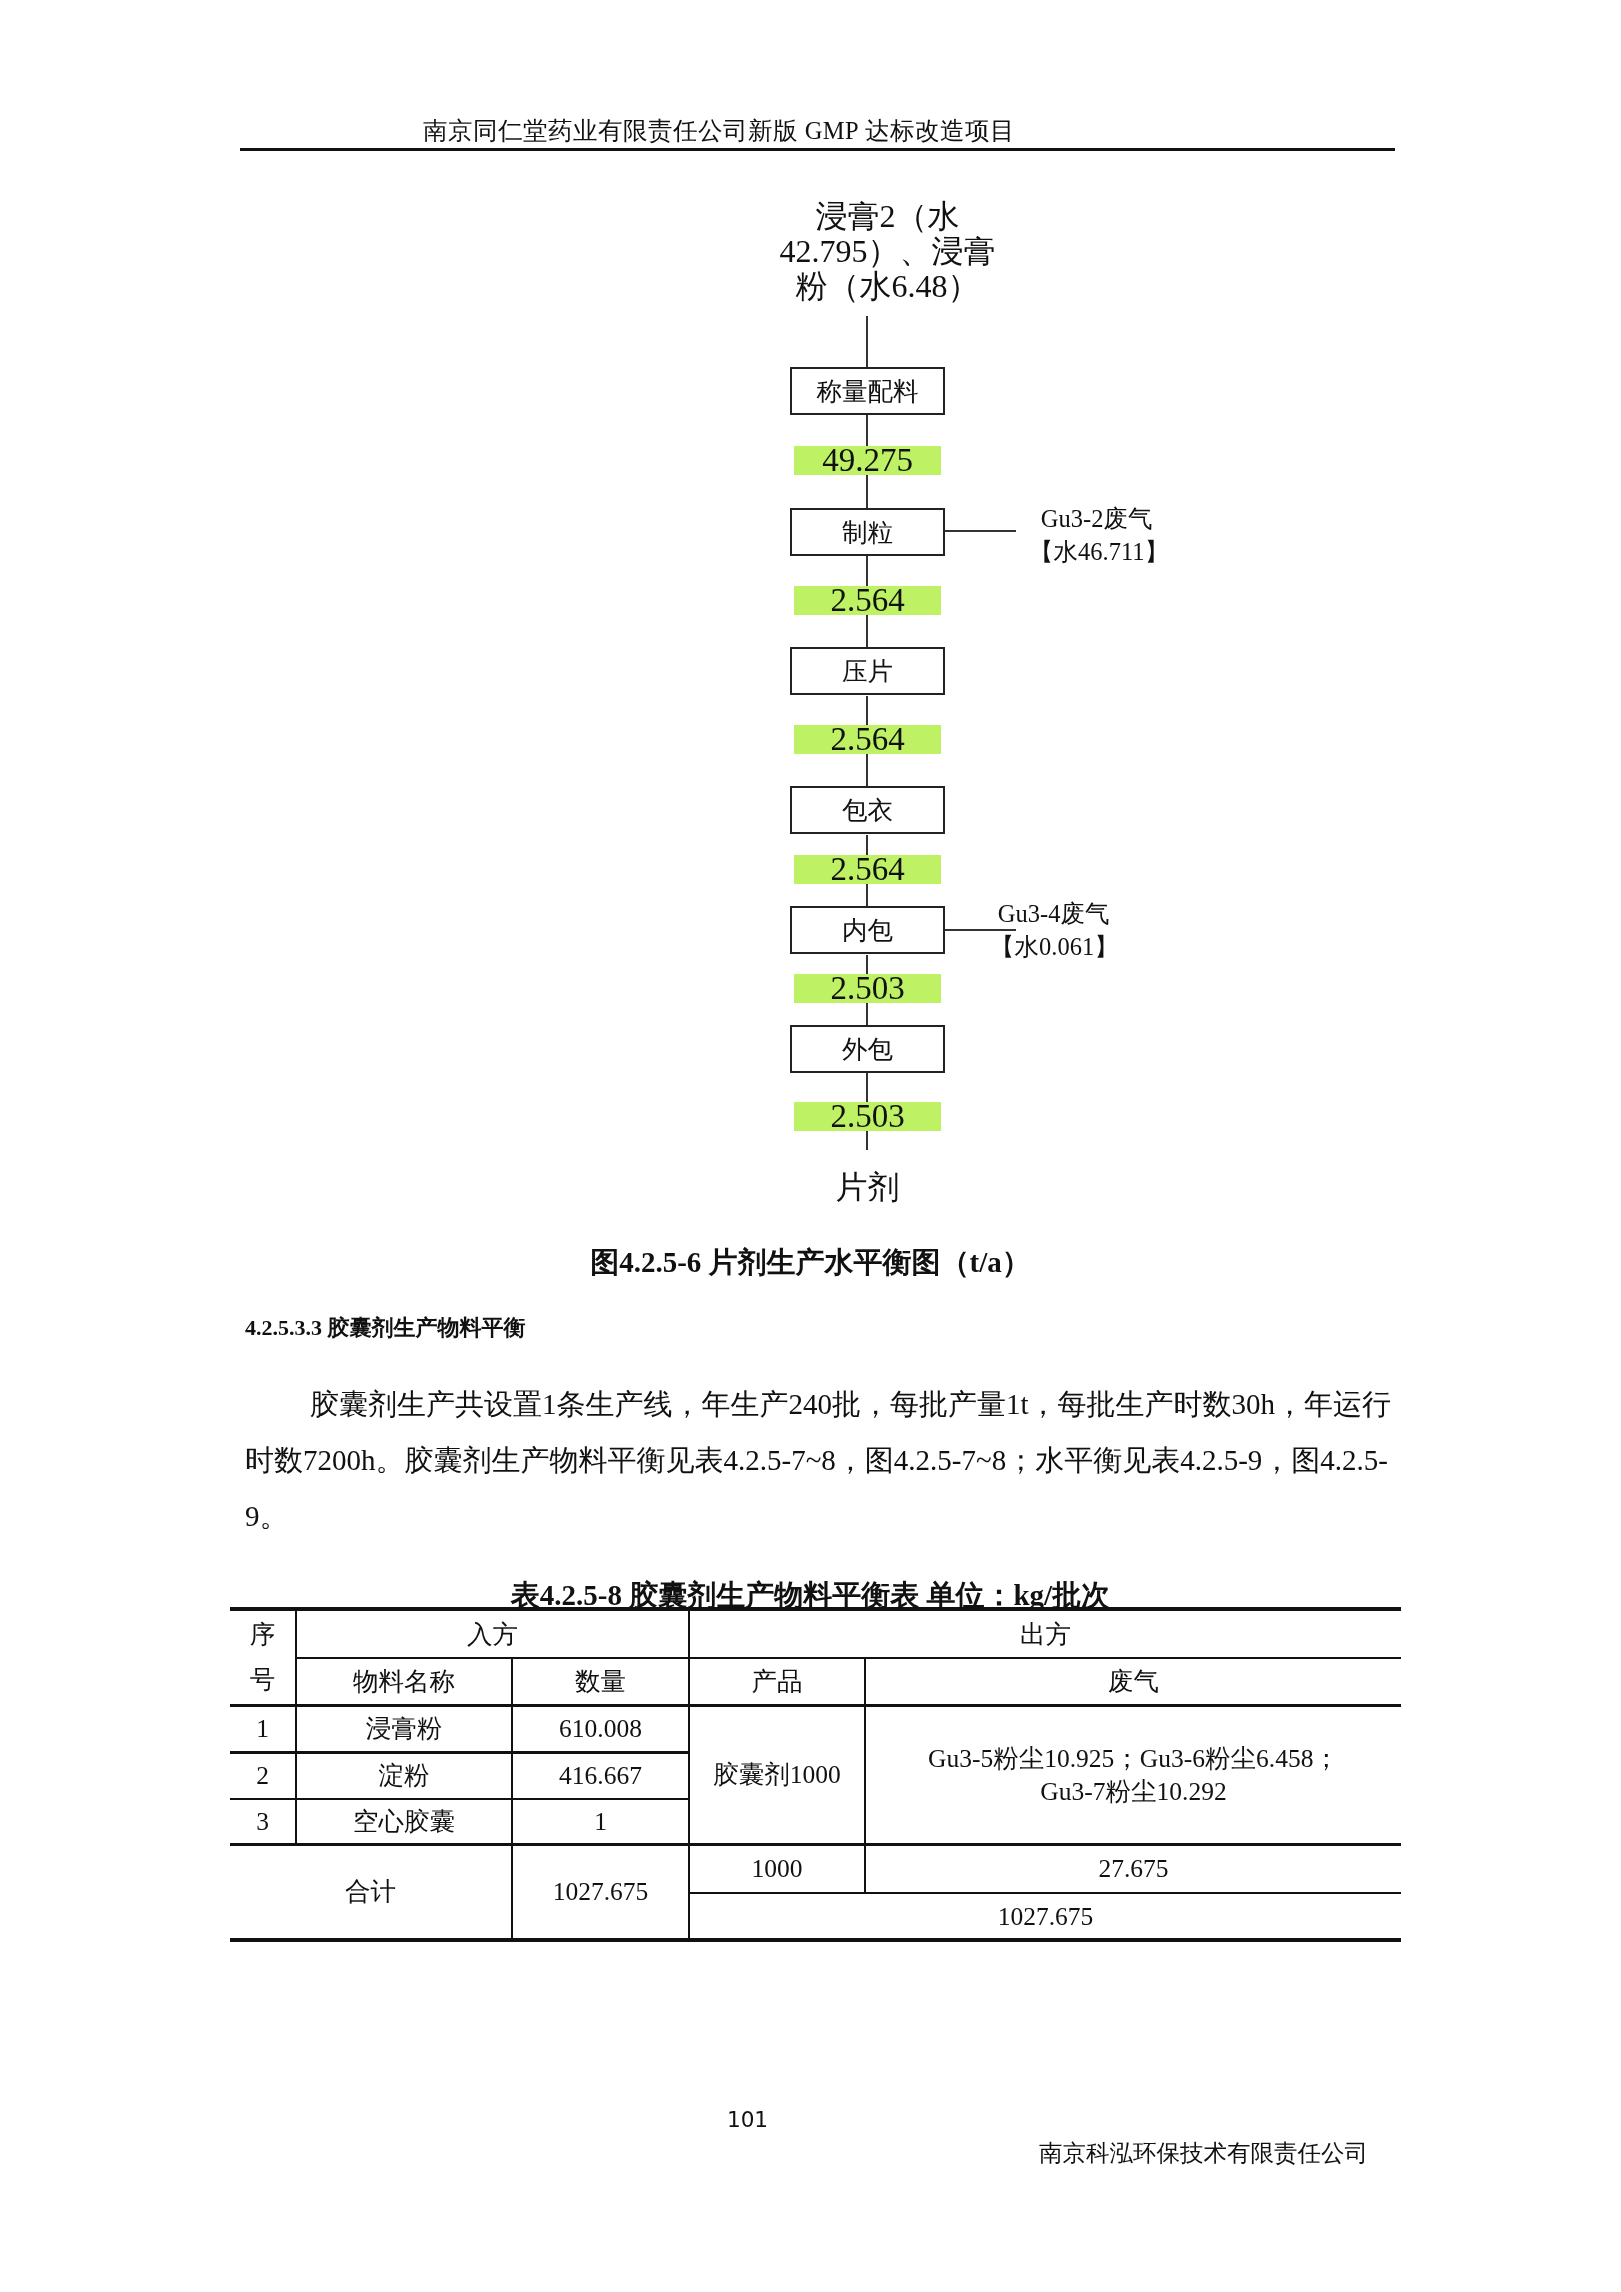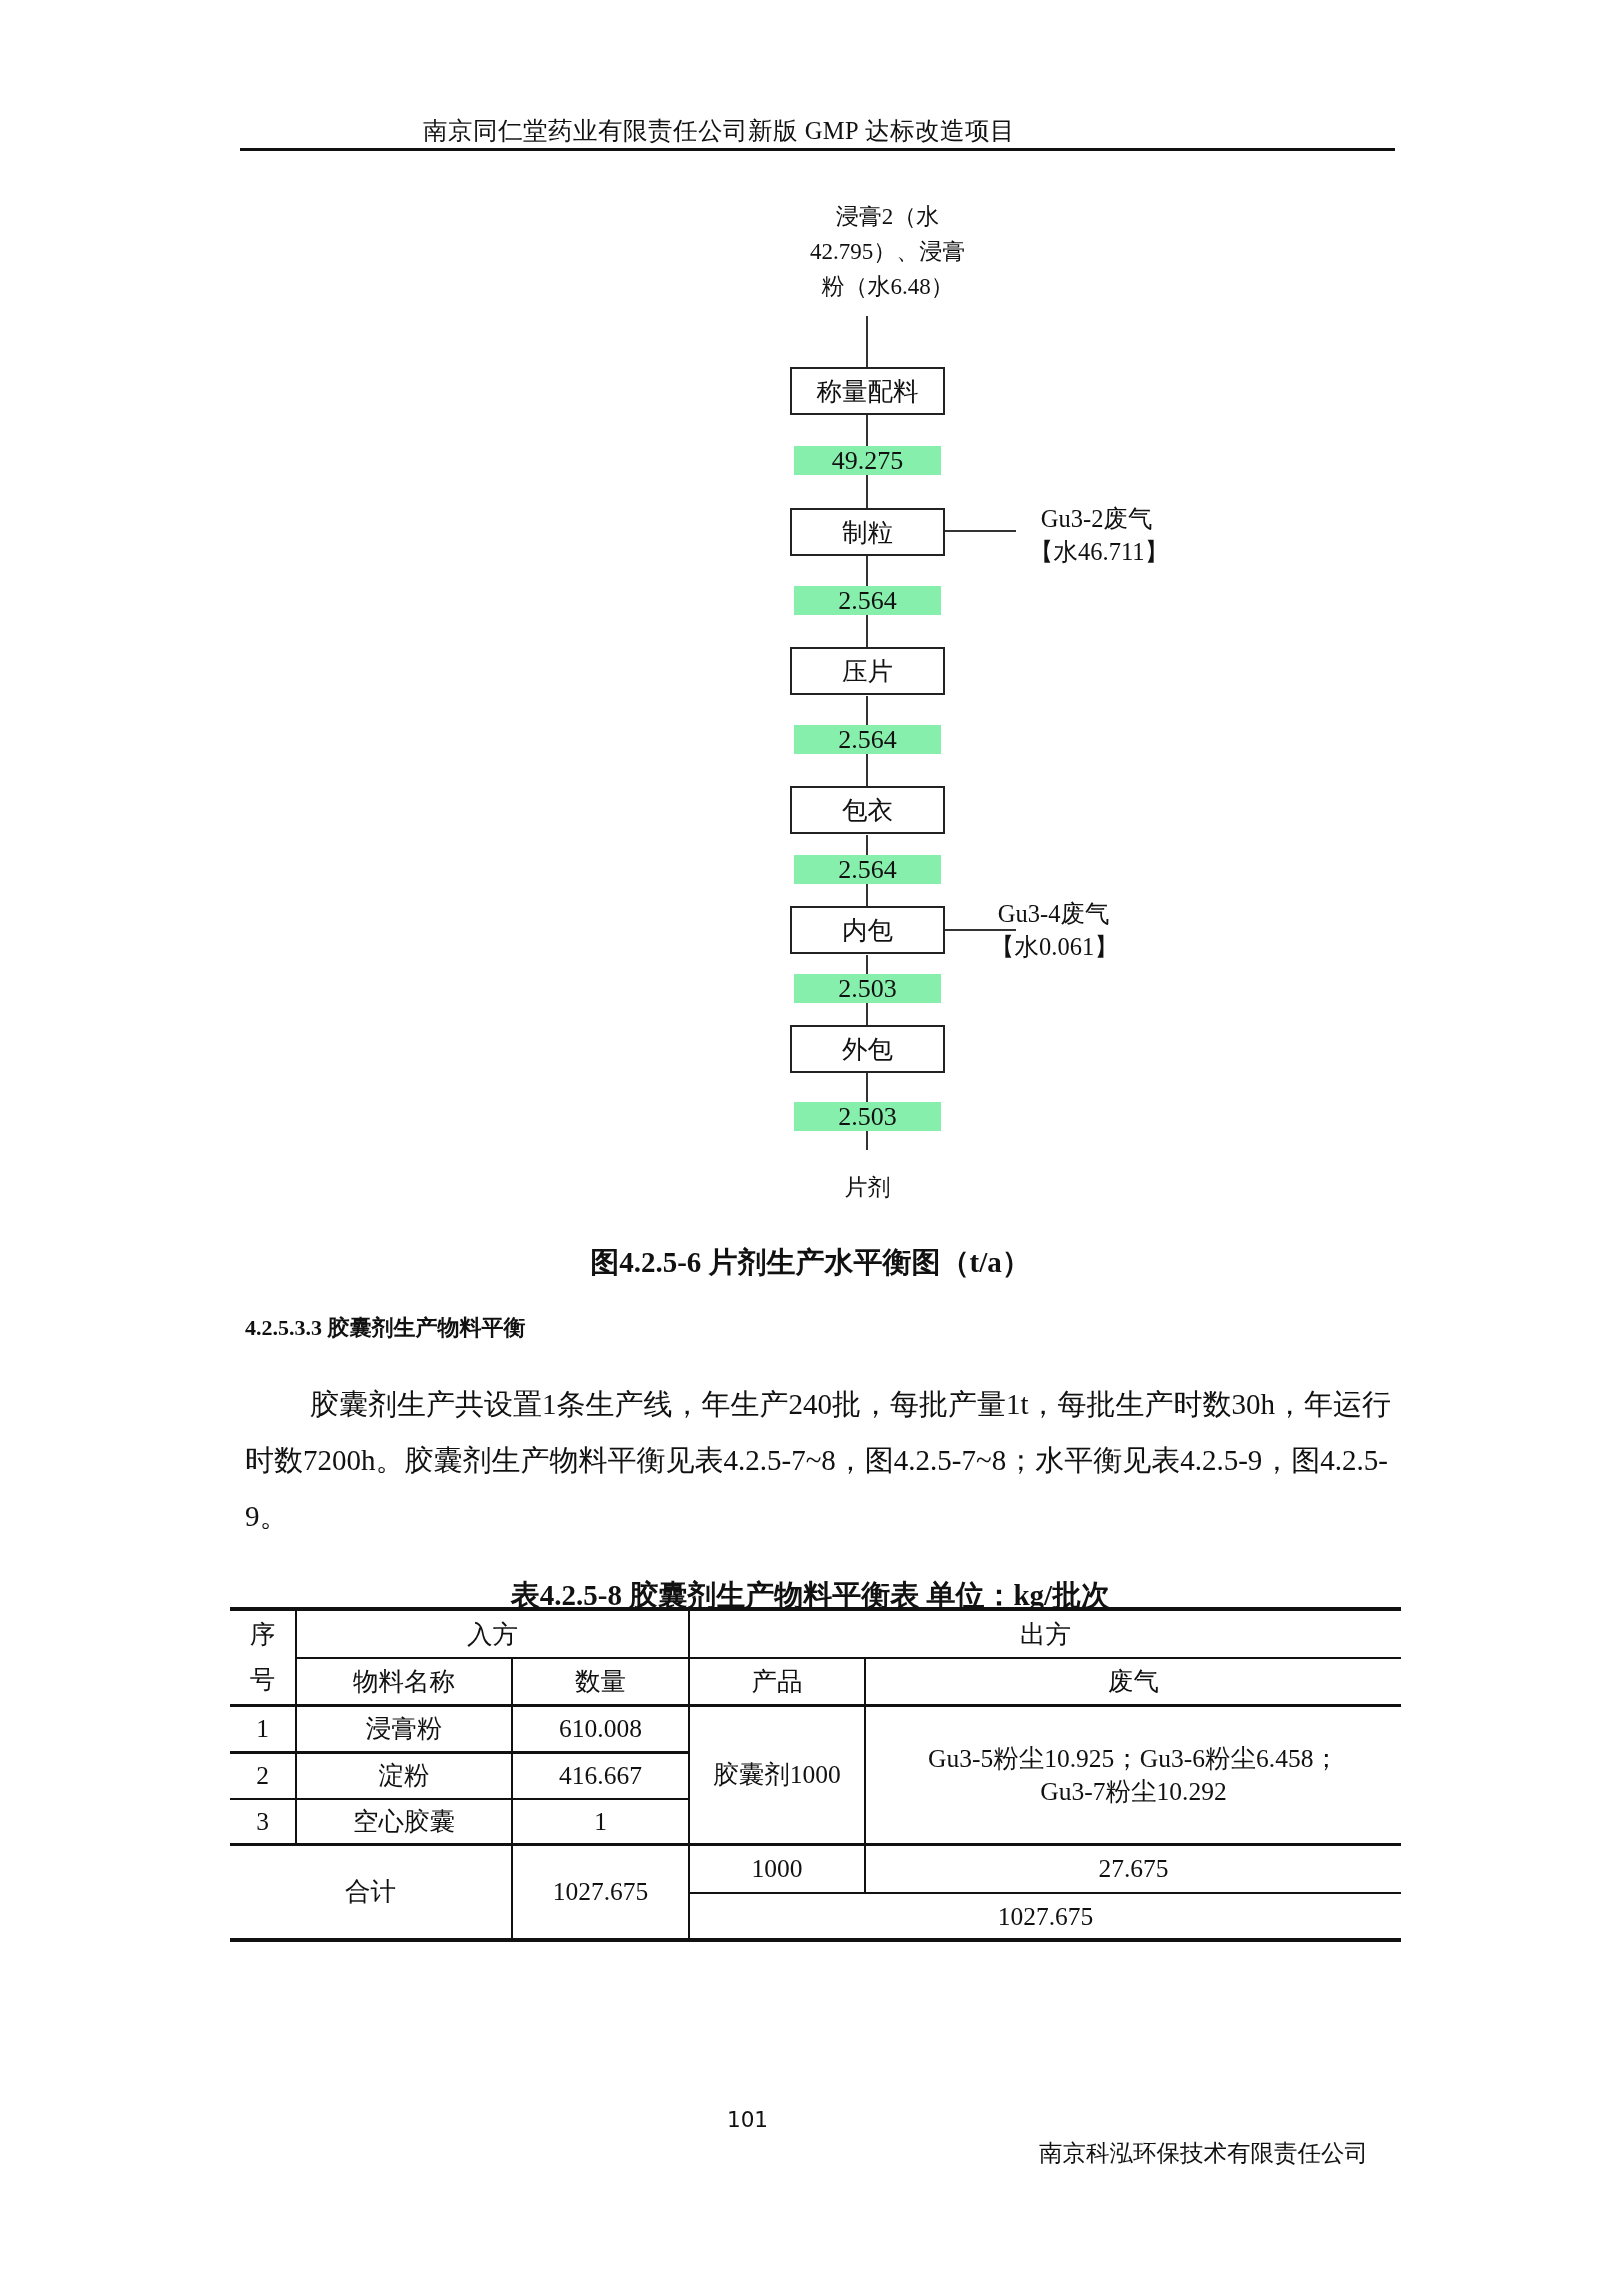--- a/index.html
+++ b/index.html
@@ -8,30 +8,30 @@
     font-family: "Liberation Serif", "DejaVu Serif", serif; color: #111;
   }
   .abs { position: absolute; }
   .header-text {
     left: 0; width: 1438px; top: 114px; text-align: center;
     font-size: 24.5px; letter-spacing: 0.5px;
   }
   .header-rule { left: 240px; width: 1155px; top: 148px; height: 2.9px; background: #111; }
 
   
-  .fc-text { font-size: 23px; text-align: center; line-height: 35px; }
+  .fc-text { font-size: 32px; text-align: center; line-height: 35px; }
   .fc-box {
     border: 2px solid #222; background: #fff; box-sizing: border-box;
     width: 155px; height: 48px; left: 790px;
     display: flex; align-items: center; justify-content: center;
     font-size: 25.5px;
   }
   .vline { width: 2px; background: #333; left: 866px; }
   .hline { height: 2px; background: #333; }
-  .fc-num { left: 794px; width: 147px; text-align: center; font-size: 26px; background: #86efac; line-height: 29px; }
+  .fc-num { left: 794px; width: 147px; text-align: center; font-size: 33px; background: #bef264; line-height: 29px; }
   .side-label { font-size: 24.5px; line-height: 33px; text-align: left; }
 
   .caption { left: 0; width: 1621px; text-align: center; font-size: 29px; font-weight: bold; }
   .section-title { left: 245px; font-size: 22px; font-weight: bold; }
   .para { left: 245px; width: 1147px; font-size: 29px; line-height: 56px; }
   .para .indent { display: inline-block; width: 65px; }
 
   .table-title { left: 0; width: 1621px; text-align: center; font-size: 29px; font-weight: bold; top: 1576px; }
 
   table.balance {

